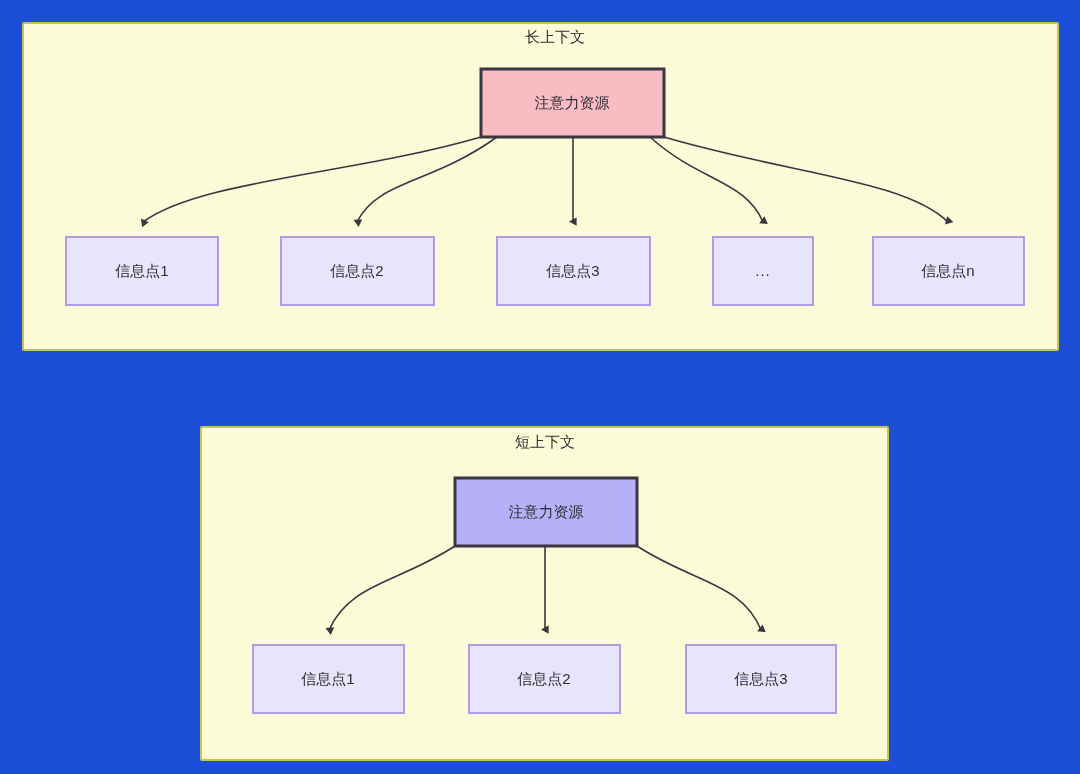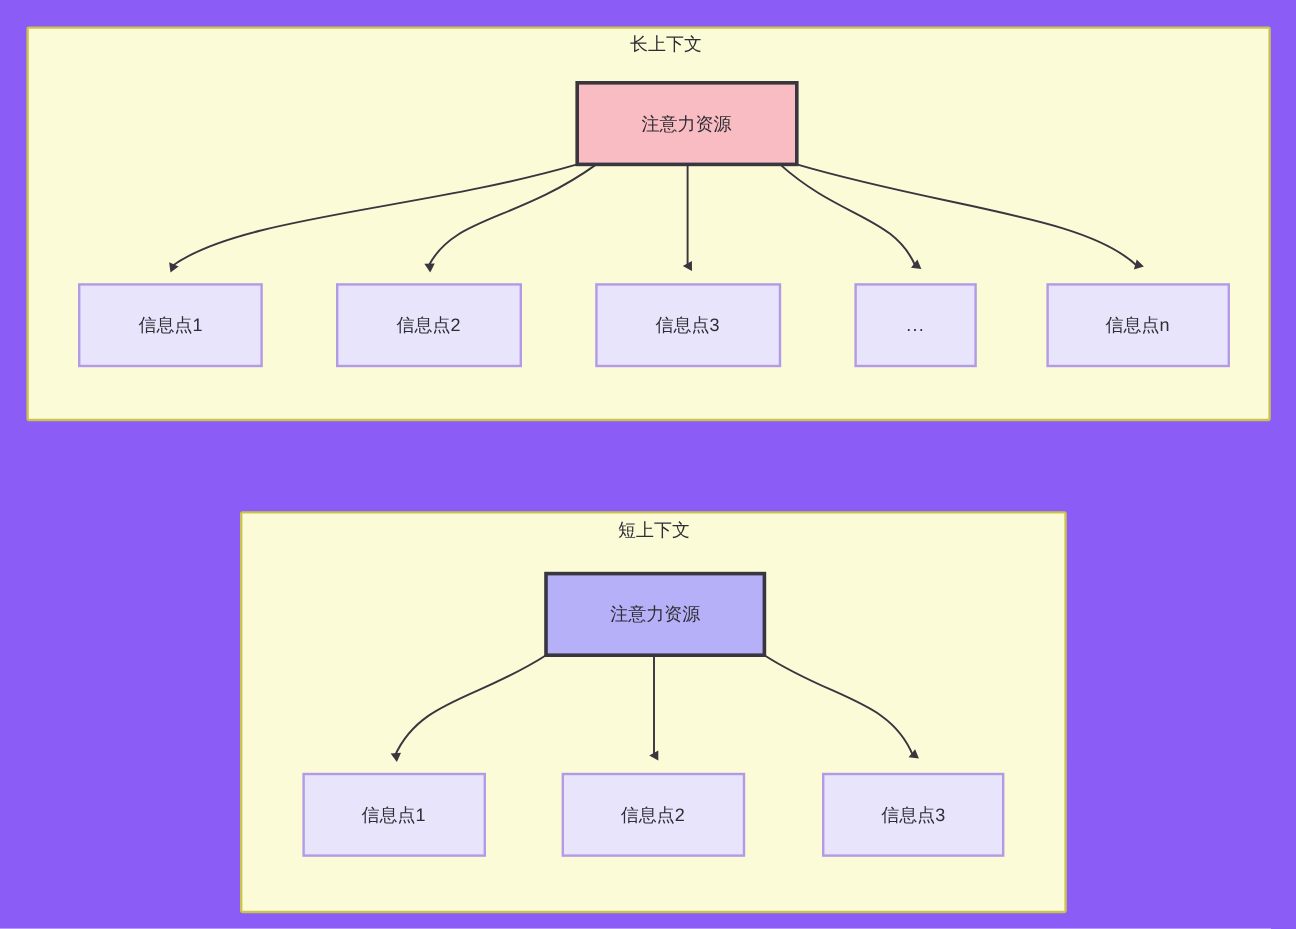--- a/index.html
+++ b/index.html
@@ -10,21 +10,21 @@
   body {
     width: 1080px;
     height: 774px;
     font-family: "Liberation Sans", "DejaVu Sans", sans-serif;
     overflow: hidden;
   }
   #stage {
     position: relative;
     width: 1080px;
     height: 774px;
-    background: #8b5cf6;
+    background: #1d4ed8;
   }
   svg.diagram {
     position: absolute;
     left: 0;
     top: 0;
     width: 1080px;
     height: 774px;
     display: block;
   }
   .container-rect {

